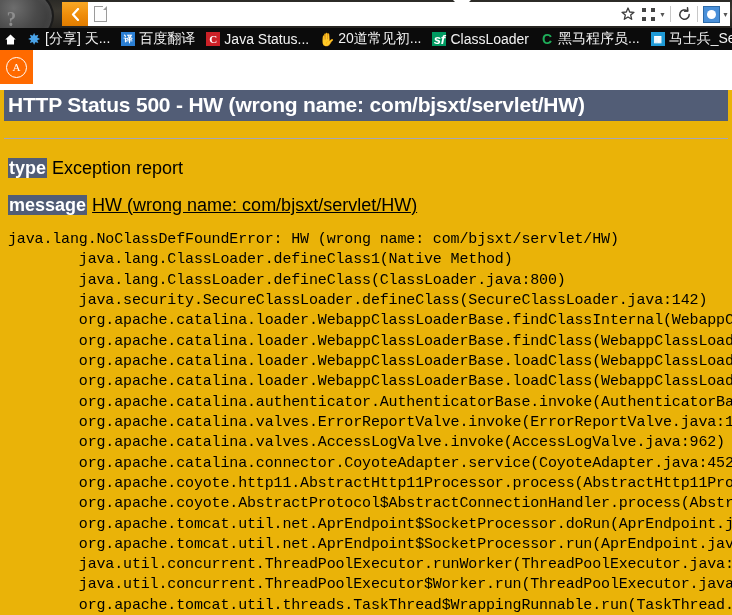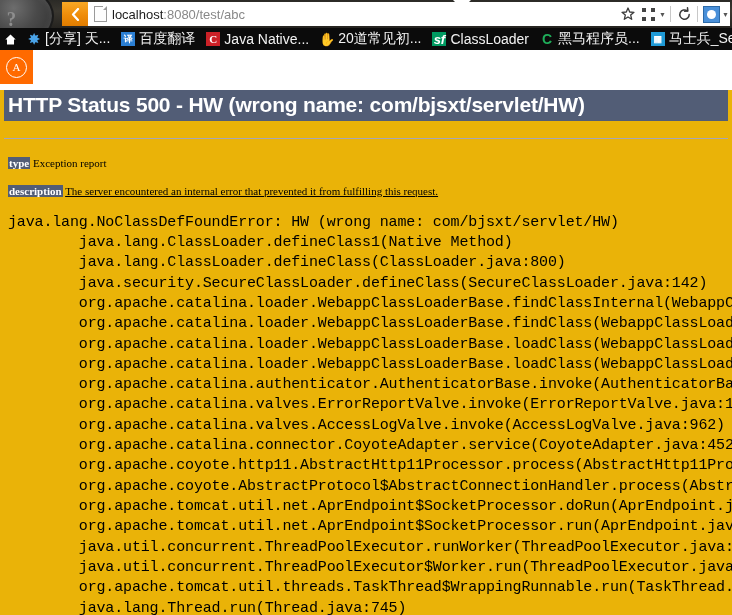--- a/index.html
+++ b/index.html
@@ -237,24 +237,23 @@
   }
   hr.rule {
     border: none;
     border-top: 1px solid #a6a6b8;
     height: 1px;
     margin: 17px 4px 17px 4px;
     background: transparent;
   }
   p.line {
     margin: 0 0 14px 4px;
-    font-size: 11px;
+    font-size: 18px;
     color: #000000;
     line-height: 1.25;
-    font-family: Liberation Serif, serif;
   }
   p.line b {
     background: #525D76;
     color: #ffffff;
     font-weight: bold;
     padding: 0 1px;
   }
   p.line u { text-decoration: underline; }
 
   pre.stack {
@@ -278,21 +277,20 @@
   </div>
 
   <div class="nav-back" title="Back">
     <svg width="9" height="13" viewBox="0 0 9 13">
       <polyline points="7,1 2,6.5 7,12" fill="none" stroke="#ffffff" stroke-width="2.2" stroke-linecap="round" stroke-linejoin="round"></polyline>
     </svg>
   </div>
 
   <div class="urlbar">
     <span class="page-doc-icon"></span>
-    <span class="url-text"><span class="host">localhost</span><span>:8080/test/abc</span></span>
   </div>
 
   <div class="chrome-right">
     <div class="chrome-btn">
       <svg width="14" height="14" viewBox="0 0 14 14">
         <path d="M7 1 L8.7 5 L13 5.3 L9.7 8.1 L10.7 12.3 L7 10 L3.3 12.3 L4.3 8.1 L1 5.3 L5.3 5 Z" fill="none" stroke="#3b3b3b" stroke-width="1.3" stroke-linejoin="round"></path>
       </svg>
     </div>
     <div class="chrome-btn">
       <span class="qr-icon"></span>
@@ -326,21 +324,21 @@
   <div class="bm-item">
     <span class="bm-icon ic-star">✸</span>
     <span class="bm-label">[分享] 天...</span>
   </div>
   <div class="bm-item">
     <span class="bm-icon ic-fanyi">译</span>
     <span class="bm-label">百度翻译</span>
   </div>
   <div class="bm-item">
     <span class="bm-icon ic-c">C</span>
-    <span class="bm-label">Java Native...</span>
+    <span class="bm-label">Java Status...</span>
   </div>
   <div class="bm-item">
     <span class="bm-icon ic-hand">✋</span>
     <span class="bm-label">20道常见初...</span>
   </div>
   <div class="bm-item">
     <span class="bm-icon ic-sf">sf</span>
     <span class="bm-label">ClassLoader</span>
   </div>
   <div class="bm-item">
@@ -365,25 +363,25 @@
   </div>
 
   <hr class="rule">
 
   <div class="pg-inner">
     <p class="line">
       <b>type</b>
       <span>Exception report</span>
     </p>
 
-
     <p class="line">
-      <b>description</b>
-      <u>The server encountered an internal error that prevented it from fulfilling this request.</u>
+      <b>message</b>
+      <u>HW (wrong name: com/bjsxt/servlet/HW)</u>
     </p>
+
 
 
     <pre class="stack">java.lang.NoClassDefFoundError: HW (wrong name: com/bjsxt/servlet/HW)
 	java.lang.ClassLoader.defineClass1(Native Method)
 	java.lang.ClassLoader.defineClass(ClassLoader.java:800)
 	java.security.SecureClassLoader.defineClass(SecureClassLoader.java:142)
 	org.apache.catalina.loader.WebappClassLoaderBase.findClassInternal(WebappClassLoaderBase.java:3205)
 	org.apache.catalina.loader.WebappClassLoaderBase.findClass(WebappClassLoaderBase.java:1373)
 	org.apache.catalina.loader.WebappClassLoaderBase.loadClass(WebappClassLoaderBase.java:1861)
 	org.apache.catalina.loader.WebappClassLoaderBase.loadClass(WebappClassLoaderBase.java:1735)

